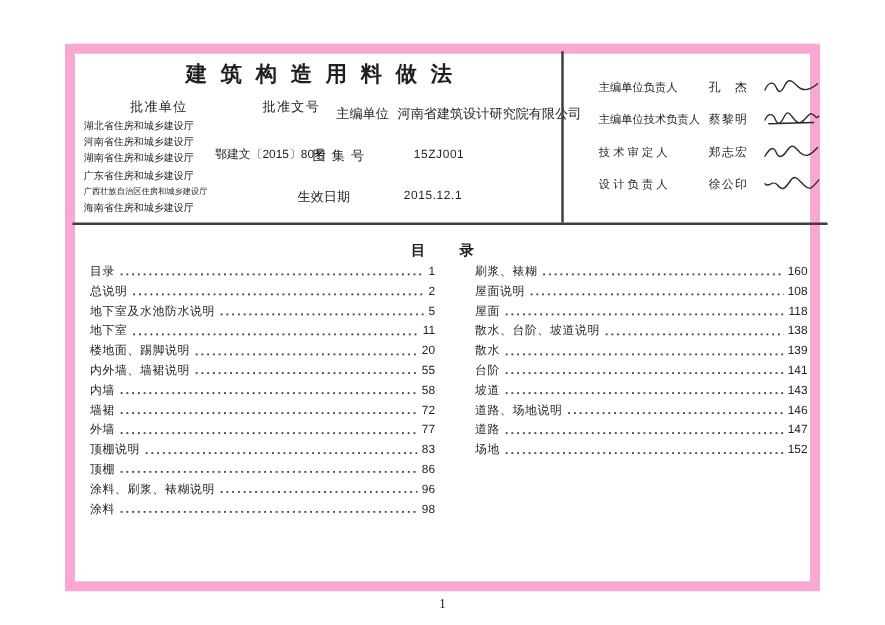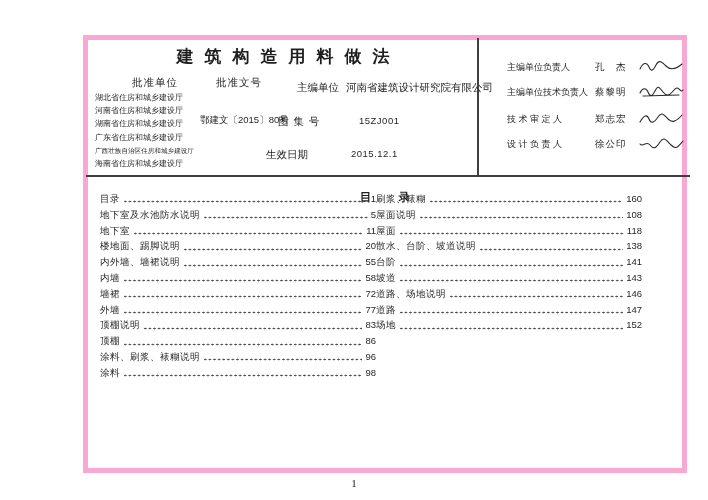--- a/index.html
+++ b/index.html
@@ -5,30 +5,30 @@
   html, body { margin:0; padding:0; }
   body {
     width:708px; height:500px; position:relative;
     background:#ffffff;
     font-family:"Liberation Sans","DejaVu Sans",sans-serif;
     color:#1f1f1f;
     overflow:hidden;
   }
   .frame {
     position:absolute; left:52px; top:35px; width:604px; height:438px;
-    box-sizing:border-box; border:5px solid #f9a8d4; background:#fff;margin-left:31px;
+    box-sizing:border-box; border:8px solid #f9a8d4; background:#fff;
   }
   
   .title {
     position:absolute; top:5px; left:0; width:390px;
     text-align:center; font-size:17px; font-weight:bold;
     letter-spacing:11px; text-indent:11px; white-space:nowrap;
   }
   .approve-label { position:absolute; top:36px; left:44px;  font-size:10.5px; letter-spacing:1px; }
-  .docnum-label  { position:absolute; top:36px; left:128px; font-size:10.5px; letter-spacing:1px; }
+  .docnum-label  { position:absolute; top:36px; left:150px; font-size:10.5px; letter-spacing:1px; }
   .units { position:absolute; top:51px; left:7px; line-height:13.2px; font-size:8px; white-space:nowrap; }
   .units .u-small { font-size:6.6px; }
   .editor-row { position:absolute; top:41px; left:209px; font-size:10.5px; white-space:nowrap; }
   .editor-row .lbl { margin-right:7px; }
   .docnum-value { position:absolute; top:74px; left:112px; font-size:9.5px; white-space:nowrap; }
   .atlas-label  { position:absolute; top:75px; left:190px; font-size:10.5px; letter-spacing:1px; white-space:nowrap; }
   .atlas-value  { position:absolute; top:75px; left:271px; font-size:9.5px; letter-spacing:0.5px; }
   .date-label   { position:absolute; top:108px; left:178px; font-size:10.5px; }
   .date-value   { position:absolute; top:108px; left:263px; font-size:9.5px; letter-spacing:0.5px;text-align:right; }
   .h-divider { position:absolute; top:135px; left:-2px; width:604px; border-top:2px solid #3f3f3f; }
@@ -39,21 +39,21 @@
   .person { position:absolute; left:28px; display:flex; align-items:flex-end; white-space:nowrap; }
   .p-label { width:88px; font-size:9px; }
   .p-name  { width:38px; font-size:9.5px; letter-spacing:1px; }
   .p-sig   { margin-left:4px; }
   .person.r0 { top:21px; } .person.r1 { top:46px; } .person.r2 { top:73px; } .person.r3 { top:98px; }
   
   .toc-heading {
     position:absolute; top:150px; left:0; width:100%; text-align:center;
     font-size:11.5px; font-weight:bold; letter-spacing:12px; text-indent:12px;
   }
-  .toc-cols { position:absolute; top:153px; left:12px; display:flex; }
+  .toc-cols { position:absolute; top:168px; left:12px; display:flex; gap:32px; }
   .toc-col  { width:276px; }
   .toc-col.right { width:266px; }
   .toc-row { display:flex; align-items:baseline; height:15.8px; font-size:9.5px; }
   .toc-label { white-space:nowrap; letter-spacing:0.5px; }
   .toc-dots {
     flex:1; align-self:center; height:9px; margin:0 3px;
     background-image:radial-gradient(circle, #484848 0.9px, transparent 1.05px);
     background-size:4.6px 9px; background-repeat:repeat-x; background-position:0 1px;
   }
   .toc-page { white-space:nowrap; }
@@ -136,20 +136,25 @@
   <div class="toc-heading">目 录</div>
 
   <div class="toc-cols">
     <div class="toc-col">
       <div class="toc-row">
           <span class="toc-label">目录</span>
           <span class="toc-dots"></span>
           <span class="toc-page">1</span>
         </div>
       <div class="toc-row">
+          <span class="toc-label">总说明</span>
+          <span class="toc-dots"></span>
+          <span class="toc-page">2</span>
+        </div>
+      <div class="toc-row">
           <span class="toc-label">地下室及水池防水说明</span>
           <span class="toc-dots"></span>
           <span class="toc-page">5</span>
         </div>
       <div class="toc-row">
           <span class="toc-label">地下室</span>
           <span class="toc-dots"></span>
           <span class="toc-page">11</span>
         </div>
       <div class="toc-row">
@@ -213,20 +218,25 @@
           <span class="toc-label">屋面</span>
           <span class="toc-dots"></span>
           <span class="toc-page">118</span>
         </div>
       <div class="toc-row">
           <span class="toc-label">散水、台阶、坡道说明</span>
           <span class="toc-dots"></span>
           <span class="toc-page">138</span>
         </div>
       <div class="toc-row">
+          <span class="toc-label">散水</span>
+          <span class="toc-dots"></span>
+          <span class="toc-page">139</span>
+        </div>
+      <div class="toc-row">
           <span class="toc-label">台阶</span>
           <span class="toc-dots"></span>
           <span class="toc-page">141</span>
         </div>
       <div class="toc-row">
           <span class="toc-label">坡道</span>
           <span class="toc-dots"></span>
           <span class="toc-page">143</span>
         </div>
       <div class="toc-row">

